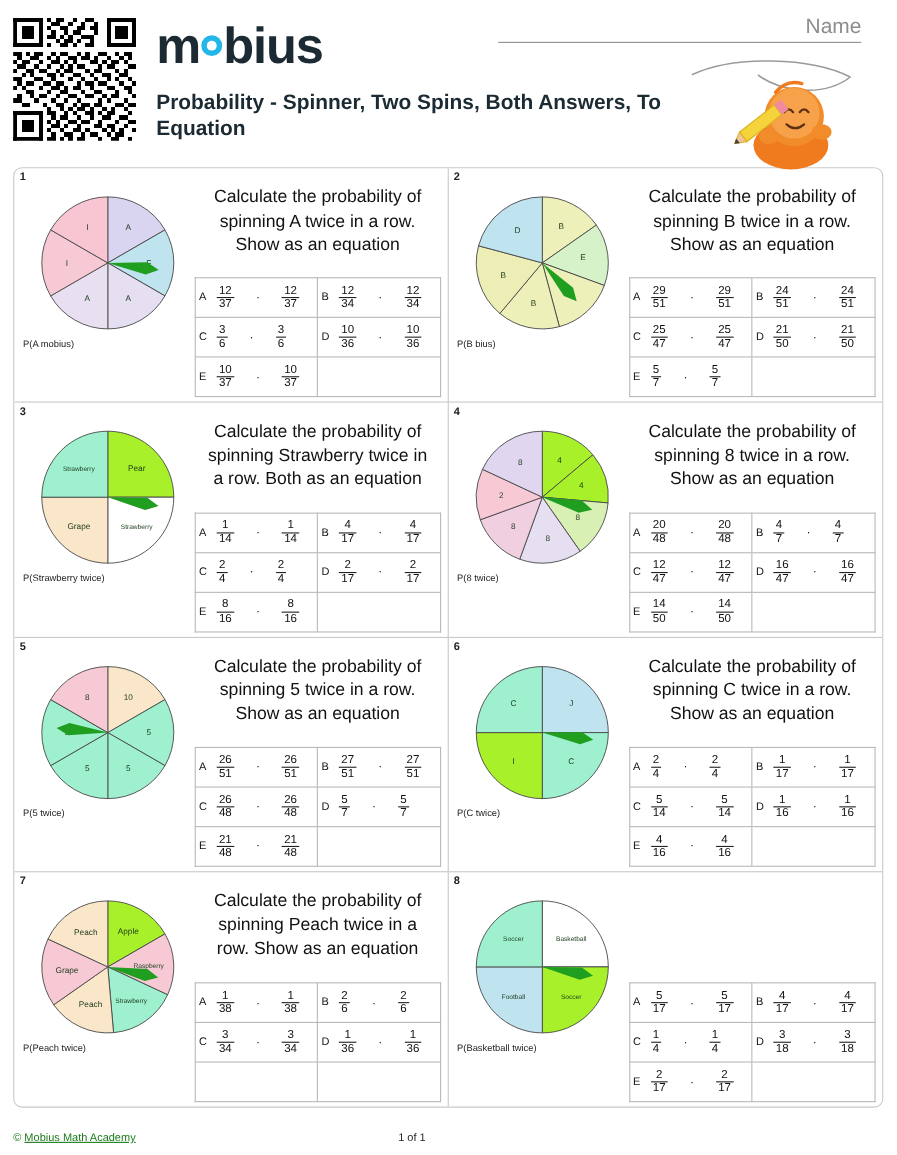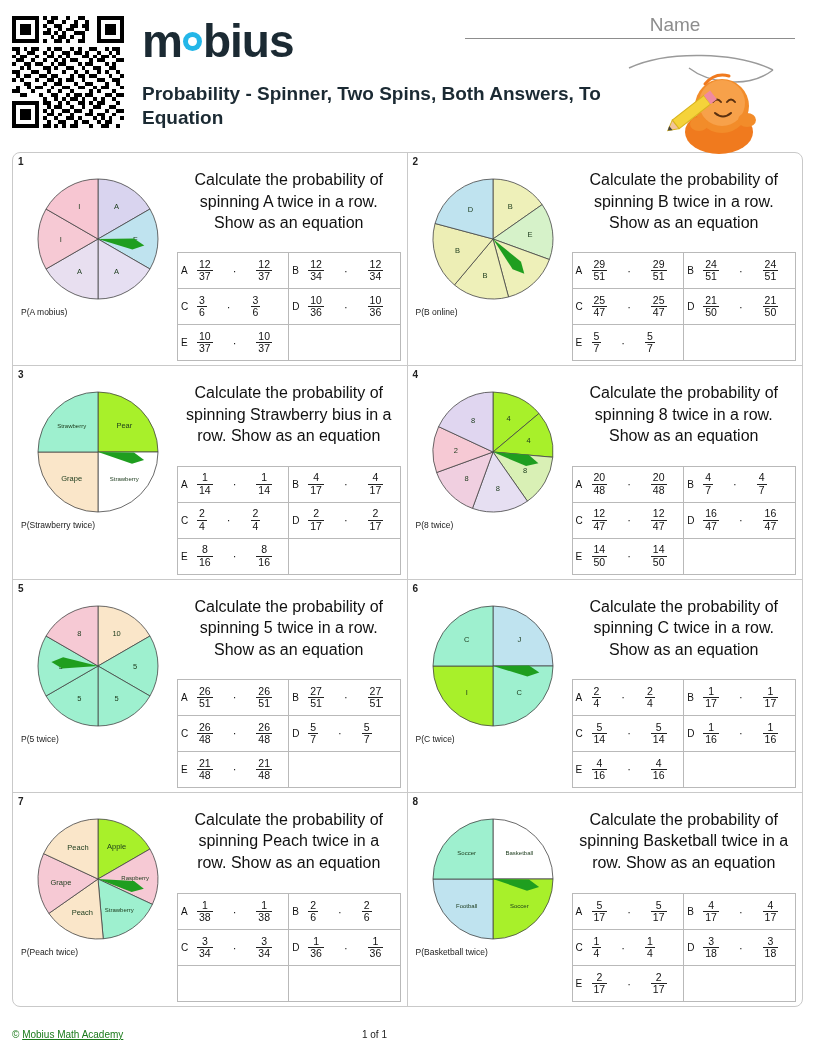--- a/index.html
+++ b/index.html
@@ -64,23 +64,23 @@
   .worksheet-title {
     font-size: 19px;
     font-weight: bold;
     color: #1b2a33;
     line-height: 1.25;
     margin-top: 10px;
     max-width: 470px;
   }
   .name-area {
     position: absolute;
-    right: 8px; top: 4px;
+    right: 20px; top: 4px;
     width: 330px;
-    text-align: center;
+    text-align: right;
   }
   .name-label {
     font-size: 19px;
     color: #8d8d8d;
     padding-left: 90px;
   }
   .name-line {
     margin-top: 2px;
     border-bottom: 1.5px solid #8d8d8d;
     height: 1px;
@@ -605,21 +605,21 @@
               <text x="89.1" y="93.9" text-anchor="middle" font-size="7.5" font-family="&quot;Liberation Sans&quot;, sans-serif" fill="#1b3a1b">B</text>
               <path d="M 64 64 L 79.53 121.96 A 60 60 0 0 1 25.43 109.96 Z" fill="#eef0b9" stroke="#444" stroke-width="0.8"></path>
               <text x="55.9" y="102.8" text-anchor="middle" font-size="7.5" font-family="&quot;Liberation Sans&quot;, sans-serif" fill="#1b3a1b">B</text>
               <path d="M 64 64 L 25.43 109.96 A 60 60 0 0 1 6.04 48.47 Z" fill="#edeeb5" stroke="#444" stroke-width="0.8"></path>
               <text x="28.5" y="77.7" text-anchor="middle" font-size="7.5" font-family="&quot;Liberation Sans&quot;, sans-serif" fill="#1b3a1b">B</text>
               <path d="M 64 64 L 6.04 48.47 A 60 60 0 0 1 64.00 4.00 Z" fill="#bfe3ef" stroke="#444" stroke-width="0.8"></path>
               <text x="41.4" y="37.0" text-anchor="middle" font-size="7.5" font-family="&quot;Liberation Sans&quot;, sans-serif" fill="#1b3a1b">D</text>
               <path d="M 64 64 L 92.0 86.7 L 95.3 98.8 L 83.6 94.2 Z" fill="#1f9e1f"></path>
             </svg>
           </div>
-          <div class="plabel">P(B online)</div>
+          <div class="plabel">P(B bius)</div>
         </div>
         <div class="right-col">
           <div class="prompt">Calculate the probability of spinning B twice in a row. Show as an equation</div>
           <table class="ans-table">
             <tbody>
               <tr>
                 <td>
       <div class="opt">
         <span class="opt-letter">A</span>
         <span class="eq">
@@ -721,21 +721,21 @@
               <path d="M 64 64 L 64.00 124.00 A 60 60 0 0 1 4.00 64.00 Z" fill="#fae6c9" stroke="#444" stroke-width="0.8"></path>
               <text x="37.7" y="92.8" text-anchor="middle" font-size="7.5" font-family="&quot;Liberation Sans&quot;, sans-serif" fill="#1b3a1b">Grape</text>
               <path d="M 64 64 L 4.00 64.00 A 60 60 0 0 1 64.00 4.00 Z" fill="#9ef0cf" stroke="#444" stroke-width="0.8"></path>
               <text x="37.7" y="40.2" text-anchor="middle" font-size="6" font-family="&quot;Liberation Sans&quot;, sans-serif" fill="#1b3a1b">Strawberry</text>
               <path d="M 64 64 L 100.0 64.6 L 110.1 72.1 L 98.0 75.7 Z" fill="#1f9e1f"></path>
             </svg>
           </div>
           <div class="plabel">P(Strawberry twice)</div>
         </div>
         <div class="right-col">
-          <div class="prompt">Calculate the probability of spinning Strawberry bius in a row. Show as an equation</div>
+          <div class="prompt">Calculate the probability of spinning Strawberry twice in a row. Both as an equation</div>
           <table class="ans-table">
             <tbody>
               <tr>
                 <td>
       <div class="opt">
         <span class="opt-letter">A</span>
         <span class="eq">
           <span class="frac">
             <span class="num">1</span>
             <span class="den">14</span>
@@ -1285,21 +1285,20 @@
               <path d="M 64 64 L 64.00 124.00 A 60 60 0 0 1 4.00 64.00 Z" fill="#bfe3ef" stroke="#444" stroke-width="0.8"></path>
               <text x="37.7" y="92.8" text-anchor="middle" font-size="6" font-family="&quot;Liberation Sans&quot;, sans-serif" fill="#1b3a1b">Football</text>
               <path d="M 64 64 L 4.00 64.00 A 60 60 0 0 1 64.00 4.00 Z" fill="#9ef0cf" stroke="#444" stroke-width="0.8"></path>
               <text x="37.7" y="40.2" text-anchor="middle" font-size="6" font-family="&quot;Liberation Sans&quot;, sans-serif" fill="#1b3a1b">Soccer</text>
               <path d="M 64 64 L 100.0 64.6 L 110.1 72.1 L 98.0 75.7 Z" fill="#1f9e1f"></path>
             </svg>
           </div>
           <div class="plabel">P(Basketball twice)</div>
         </div>
         <div class="right-col">
-          <div class="prompt">Calculate the probability of spinning Basketball twice in a row. Show as an equation</div>
           <table class="ans-table">
             <tbody>
               <tr>
                 <td>
       <div class="opt">
         <span class="opt-letter">A</span>
         <span class="eq">
           <span class="frac">
             <span class="num">5</span>
             <span class="den">17</span>

